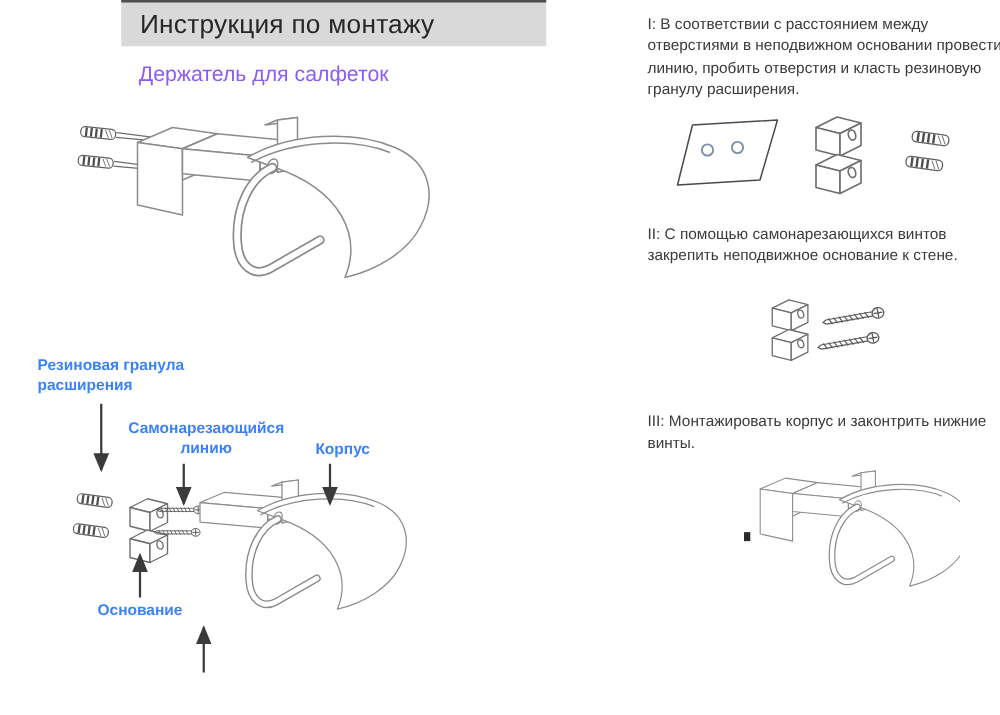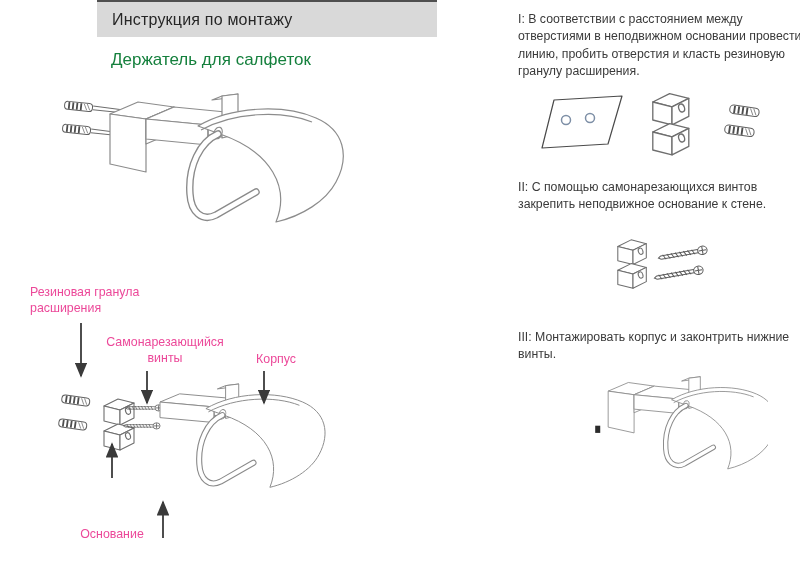--- a/index.html
+++ b/index.html
@@ -5,43 +5,43 @@
   html,body{margin:0;padding:0;}
   body{font-family:"Liberation Sans", sans-serif; background:#fff;}
   #page{position:relative; width:800px; height:572px; background:#ffffff; overflow:hidden;}
 
   
   .title-band{
     position:absolute; left:97px; top:0; width:340px; height:37px;
     background:#d9d9d9; border-top:2px solid #4f4f4f;
     box-sizing:border-box;
     display:flex; align-items:center; padding-left:15px;
-    font-size:16px; color:#262626; letter-spacing:.2px;
+    font-size:21px; color:#262626; letter-spacing:.2px;
   }
   .subtitle{
     position:absolute; left:111px; top:50px;
-    font-size:17px; color:#15803d;
+    font-size:17px; color:#8b5cf6;
   }
 
   
   .step-text{
     position:absolute; color:#3a3a3a; font-size:12.3px; line-height:1.42;
   }
   #step1-text{left:518px; top:11px;  width:296px;}
   #step2-text{left:518px; top:179px; width:288px;}
   #step3-text{left:518px; top:329px; width:292px;}
 
   
   .part-label{
-    position:absolute; color:#ec4899; font-size:12.4px; line-height:1.25;
+    position:absolute; color:#3b82f6; font-size:12.4px; line-height:1.25;font-weight:bold;
   }
   #label-expansion{left:30px;  top:285px; width:135px;}
   #label-screw    {left:102px; top:335px; width:126px; text-align:center;}
   #label-body     {left:238px; top:352px; width:58px;  text-align:right;}
-  #label-base     {left:76px;  top:481px; width:72px;  text-align:center;margin-top:46px;}
+  #label-base     {left:76px;  top:481px; width:72px;  text-align:center;}
   #label-locking  {left:128px; top:542px; width:72px;  text-align:center;}
 
   .art{position:absolute;}
   #art-main    {left:52px;  top:78px;}
   #art-exploded{left:40px;  top:368px;}
   #art-step1   {left:540px; top:88px;}
   #art-step2   {left:600px; top:233px;}
   #art-step3   {left:588px; top:368px;}
 
   #arrow-overlay{position:absolute; left:0; top:0; pointer-events:none;}
@@ -157,21 +157,21 @@
       </g>
     <g transform="translate(83,54) scale(0.78)">
         <use href="#d-screw"></use>
       </g>
     <g transform="translate(120,16) scale(0.82)">
         <use href="#d-bodyonly"></use>
       </g>
   </svg>
 
   <div id="label-expansion" class="part-label">Резиновая гранула расширения</div>
-  <div id="label-screw" class="part-label">Самонарезающийся винты</div>
+  <div id="label-screw" class="part-label">Самонарезающийся линию</div>
   <div id="label-body" class="part-label">Корпус</div>
   <div id="label-base" class="part-label">Основание</div>
 
   <div id="step1-text" class="step-text">I: В соответствии с расстоянием между отверстиями в неподвижном основании провести линию, пробить отверстия и класть резиновую гранулу расширения.</div>
 
   <svg id="art-step1" class="art" width="245" height="78" viewBox="0 0 245 78">
     <g>
       <polygon points="14,12 82,8 68,56 2,60" fill="#fff" stroke="#4a4a4a" stroke-width="1.2" stroke-linejoin="round"></polygon>
       <circle cx="26" cy="32" r="4.5" fill="#fff" stroke="#7d8fa6" stroke-width="1.5"></circle>
       <circle cx="50" cy="30" r="4.5" fill="#fff" stroke="#7d8fa6" stroke-width="1.5"></circle>

